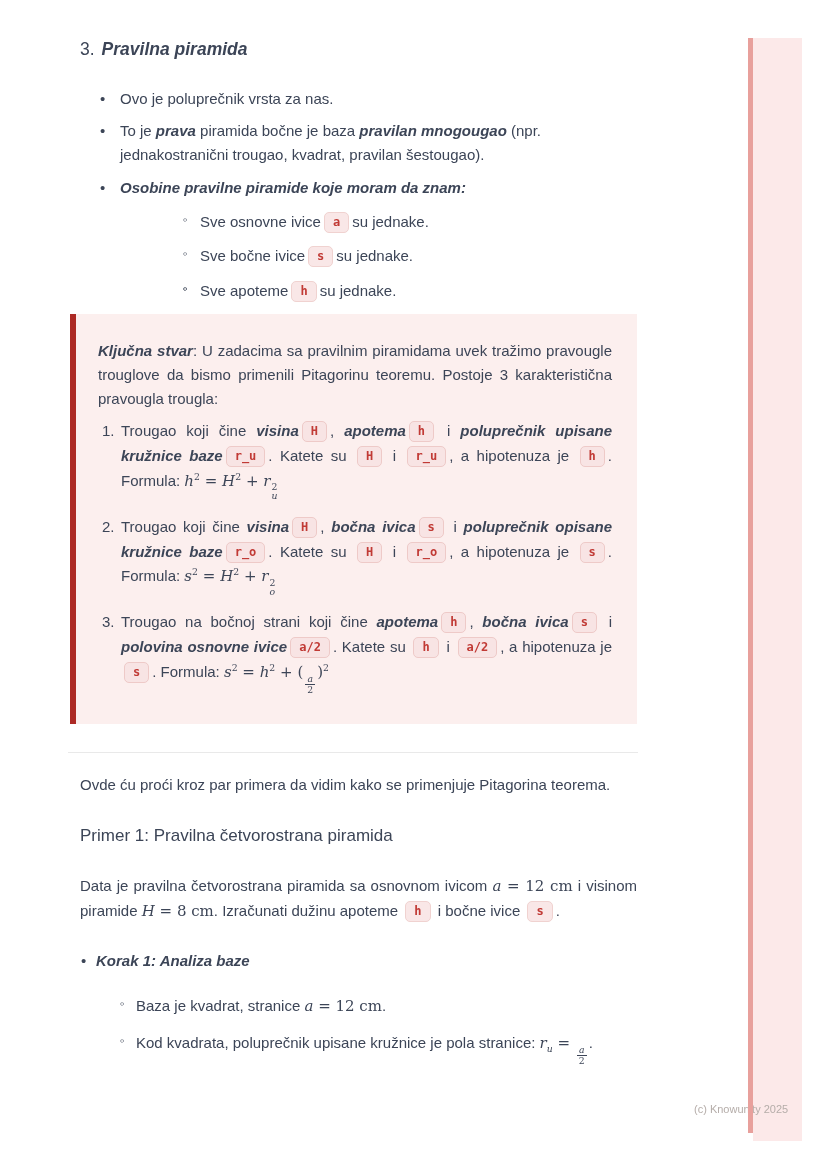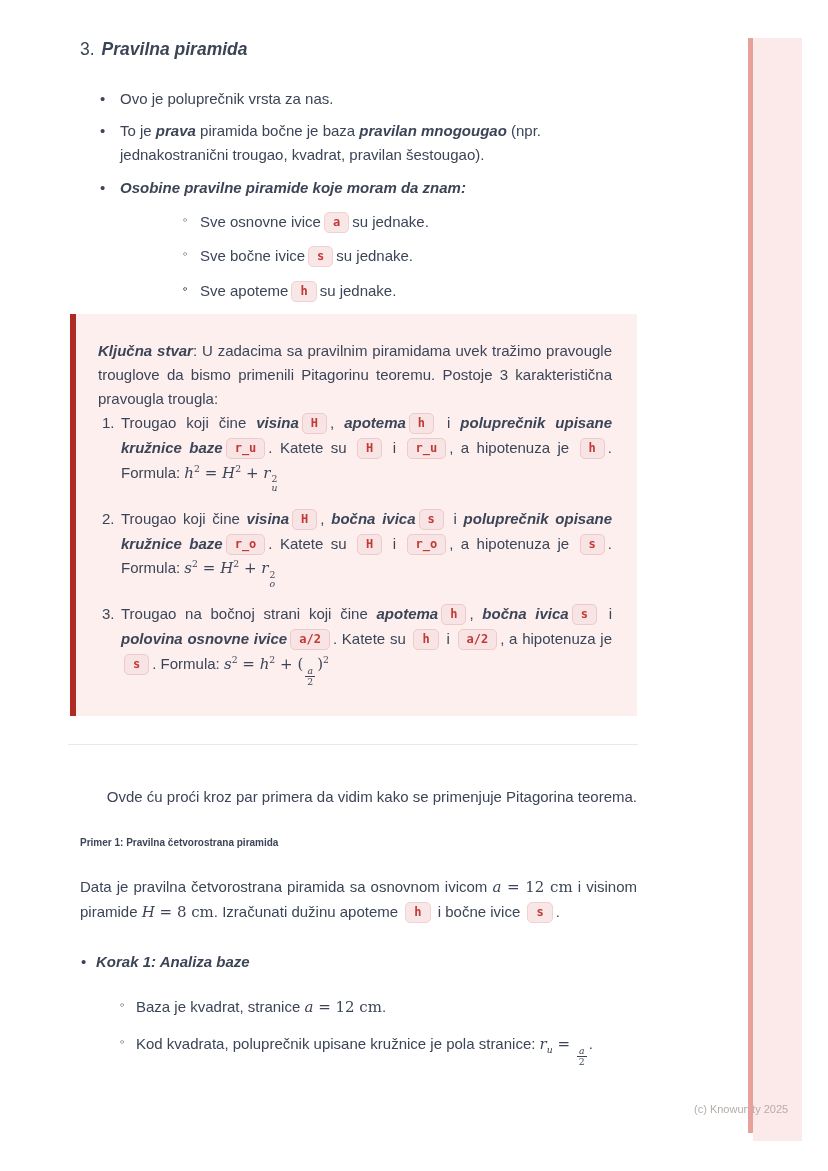--- a/index.html
+++ b/index.html
@@ -22,28 +22,28 @@
     display:inline-block;font-family:"DejaVu Sans Mono","Liberation Mono",monospace;
     font-size:12px;font-weight:bold;color:#c13a35;background:#f9e7e7;
     border:1px solid #f0d2d0;border-radius:5px;padding:2px 8px;margin:0 3px;
     line-height:1.25;vertical-align:1px;
   }
   .callout{
     margin:11px 0 0 -10px;box-sizing:border-box;width:567px;
     background:#fcefee;border-left:6px solid #ad2a25;
     padding:25px 25px 14px 22px;
   }
-  .callout .intro{margin:0 0 0 0;text-align:justify;line-height:1.62;}
+  .callout .intro{margin:0 0 8px 0;text-align:justify;line-height:1.62;}
   .oli{position:relative;padding-left:23px;margin-bottom:14px;text-align:justify;line-height:1.64;}
   .oli>.onum{position:absolute;left:4px;top:0;}
   .code.incall{background:#f8e4e4;border-color:#eecac8;}
   .divider{border:none;border-top:1px solid #e9e9e9;margin:28px 0 0 -12px;width:570px;}
   .h2{color:#e8590c;font-size:25px;font-weight:bold;line-height:1.2;margin:32px 0 0 0;}
-  .para{margin:40px 0 0 0;text-align:right;}
-  .h4{font-size:10px;font-weight:bold;margin:27px 0 17px 0;}
+  .para{margin:20px 0 0 0;}
+  .h4{font-size:17px;font-weight:normal;margin:27px 0 17px 0;}
   .jpara{margin:24px 0 0 0;text-align:justify;}
   .listb{margin-top:26px;}
   .lv1b{padding-left:16px;}
   .lv1b>.mk{left:1px;}
   .lv2b{padding-left:40px;margin-bottom:12px;}
   .lv2b>.mk{left:24px;font-size:13px;}
   .sublistb{margin-top:21px;}
   
   .math{font-family:"DejaVu Serif",serif;font-style:normal;}
   .mi{font-family:"DejaVu Serif",serif;font-style:italic;}

